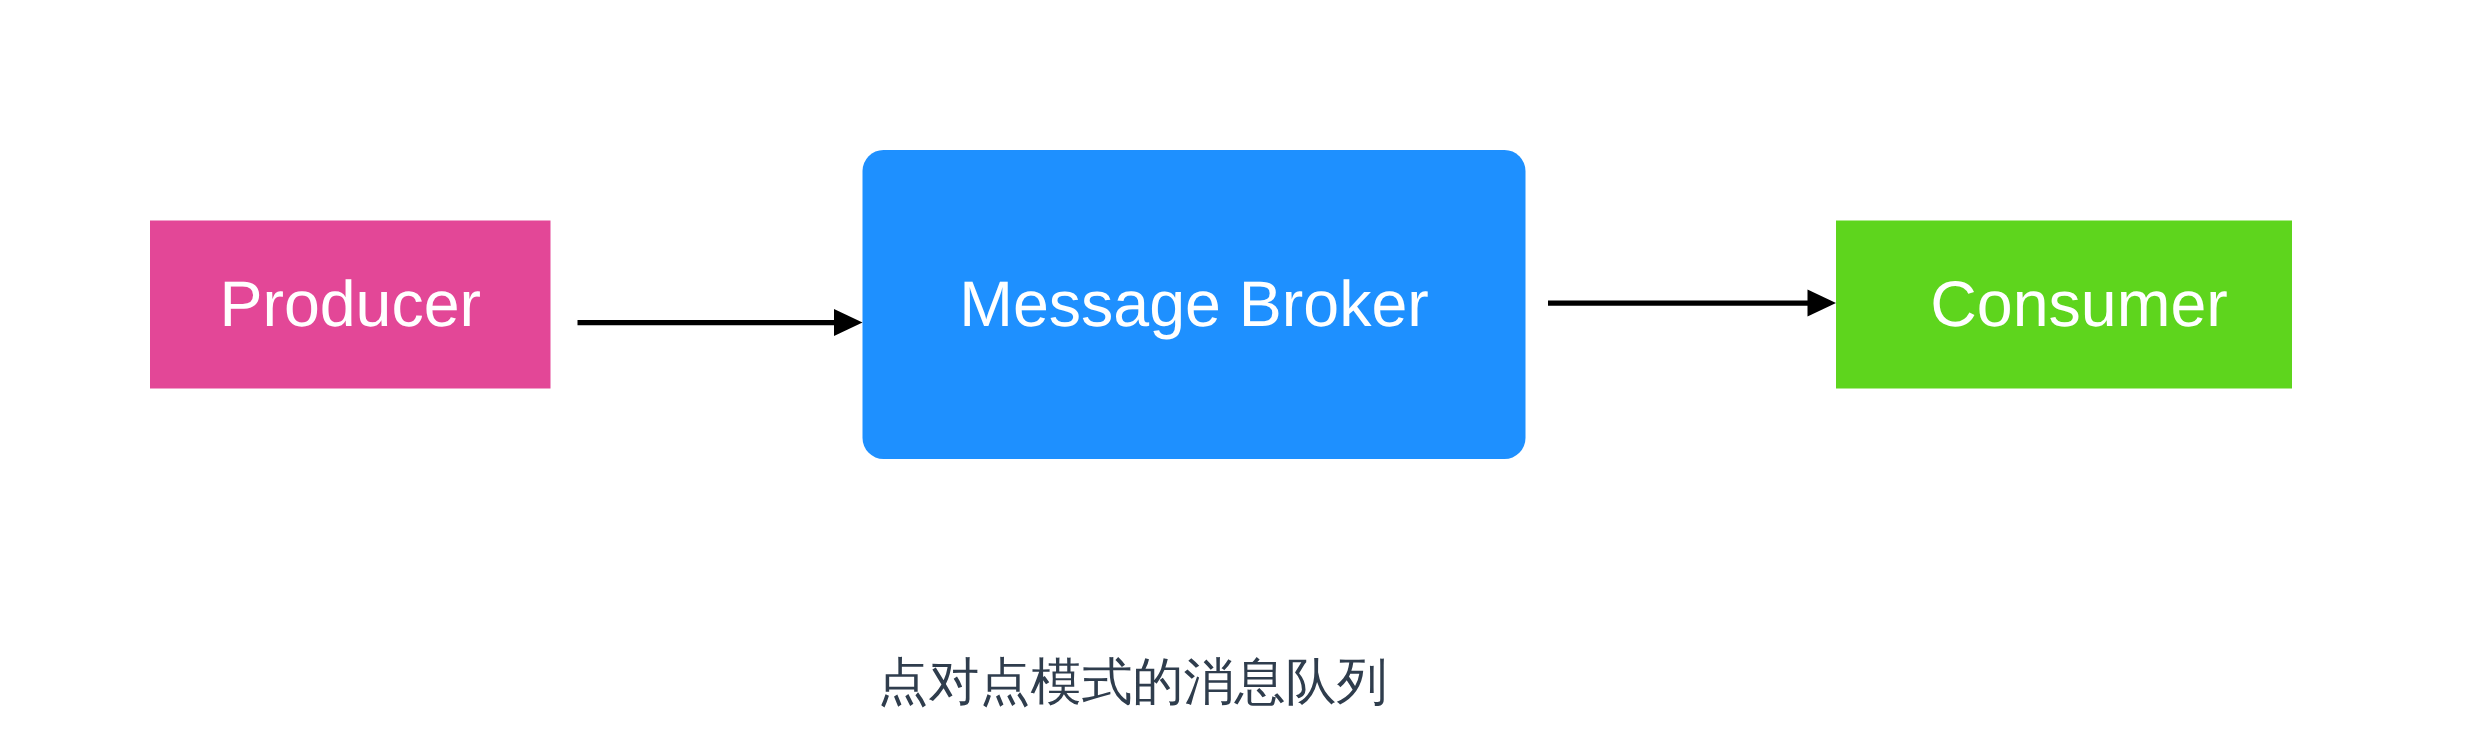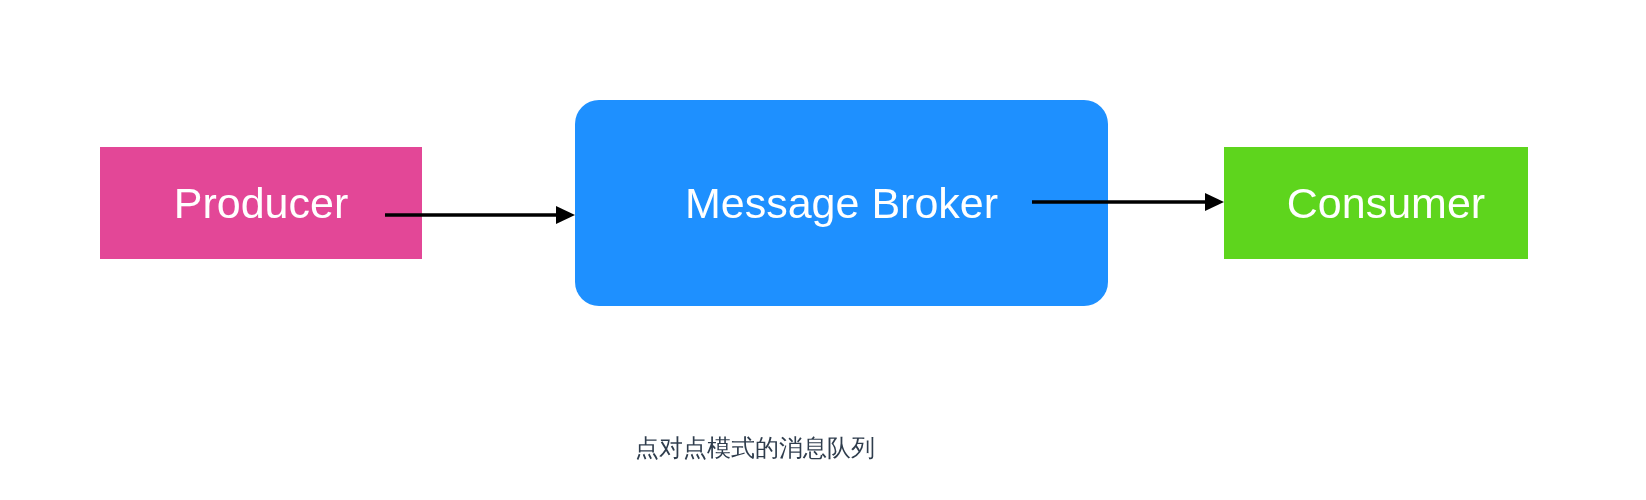--- a/index.html
+++ b/index.html
@@ -1,22 +1,22 @@
 <!DOCTYPE html>
 <html><head>
 <meta charset="utf-8">
 <style>
   html, body { margin: 0; padding: 0; background: #ffffff; }
   body { width: 1646px; height: 500px; position: relative; overflow: hidden; font-family: "Liberation Sans", "DejaVu Sans", sans-serif; }
   .node { position: absolute; display: flex; align-items: center; justify-content: center; color: #ffffff; font-size: 43px; }
-  #producer { left: 100px; top: 147px; width: 322px; height: 112px; background: #e34797; }
-  #broker { left: 575px; top: 100px; width: 533px; height: 206px; background: #1e90ff; border-radius: 24px; text-align: right; }
+  #producer { left: 100px; top: 147px; width: 267px; height: 112px; background: #e34797; }
+  #broker { left: 575px; top: 100px; width: 442px; height: 206px; background: #1e90ff; border-radius: 14px; text-align: right; }
   #consumer { left: 1224px; top: 147px; width: 284px; height: 112px; background: #5ed51d; padding-left: 20px; }
   svg.arrows { position: absolute; left: 0; top: 0; }
-  .caption { position: absolute; left: 0; width: 1510px; top: 432px; text-align: center; font-size: 24px; color: #2f3d4d; font-family: "DejaVu Sans", sans-serif; }
+  .caption { position: absolute; left: 0; width: 1510px; top: 432px; text-align: center; font-size: 34px; color: #2f3d4d; font-family: "DejaVu Sans", sans-serif; }
 </style>
 </head>
 <body>
 
 <div class="node" id="producer">
   <span>Producer</span>
 </div>
 
 <div class="node" id="broker">
   <span>Message Broker</span>

